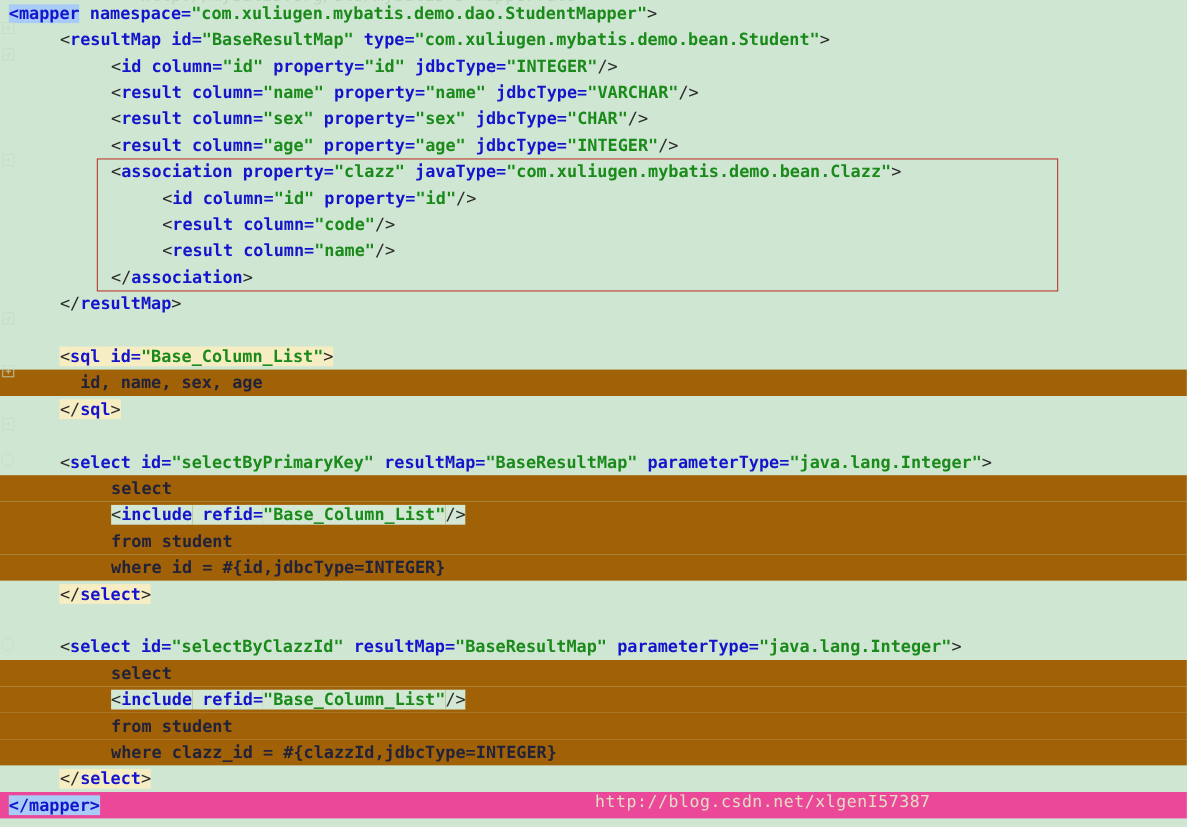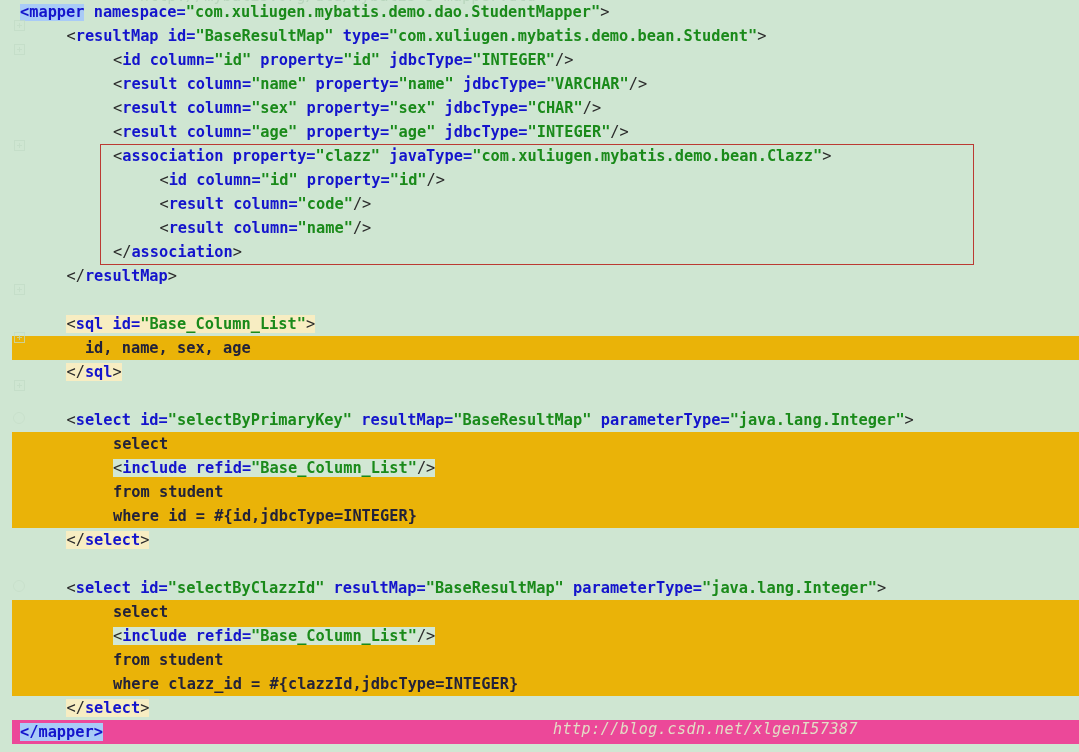--- a/index.html
+++ b/index.html
@@ -13,21 +13,20 @@
     height: 752px;
     overflow: hidden;
     font-family: "DejaVu Sans Mono", "Liberation Mono", monospace;
   }
 
   #editor {
     position: relative;
     width: 854px;
     height: 752px;
     background: #cfe6d2;
-    margin-left: 12px;
   }
 
   
   .code {
     position: absolute;
     top: 0; left: 0;
     width: 1079px;
     font-size: 15.3px;
     line-height: 24px;
     white-space: pre;
@@ -36,21 +35,21 @@
 
   .line {
     position: relative;
     height: 24px;
     line-height: 24px;
     white-space: pre;
     font-size: 15.3px;
   }
 
   
-  .line.band-cream   { background: #eab308; }
+  .line.band-cream   { background: #a16207; }
   .line.band-green   { background: #cfe6d2; }
   .line.band-palest  { background: #ec4899; }
 
   
   .bg-green  { background: #d2e7d4; }
   .bg-cream  { background: #f7edc2; }
   .bg-sel    { background: #a9cbf7; }
 
   
   .t-punct  { color: #2b2b2b; }      
@@ -104,21 +103,20 @@
   
   #watermark {
     position: absolute;
     right: 8px;
     bottom: 14px;
     font-family: "DejaVu Sans Mono", "Liberation Mono", monospace;
     font-size: 15px;
     color: #e3ddc6;
     letter-spacing: 0.5px;
     white-space: nowrap;
-    font-style: italic;
   }
 
   
   #top-clip {
     position: absolute;
     top: 0; left: 0;
     width: 1079px;
     height: 4px;
     overflow: hidden;
     background: #cfe6d2;

